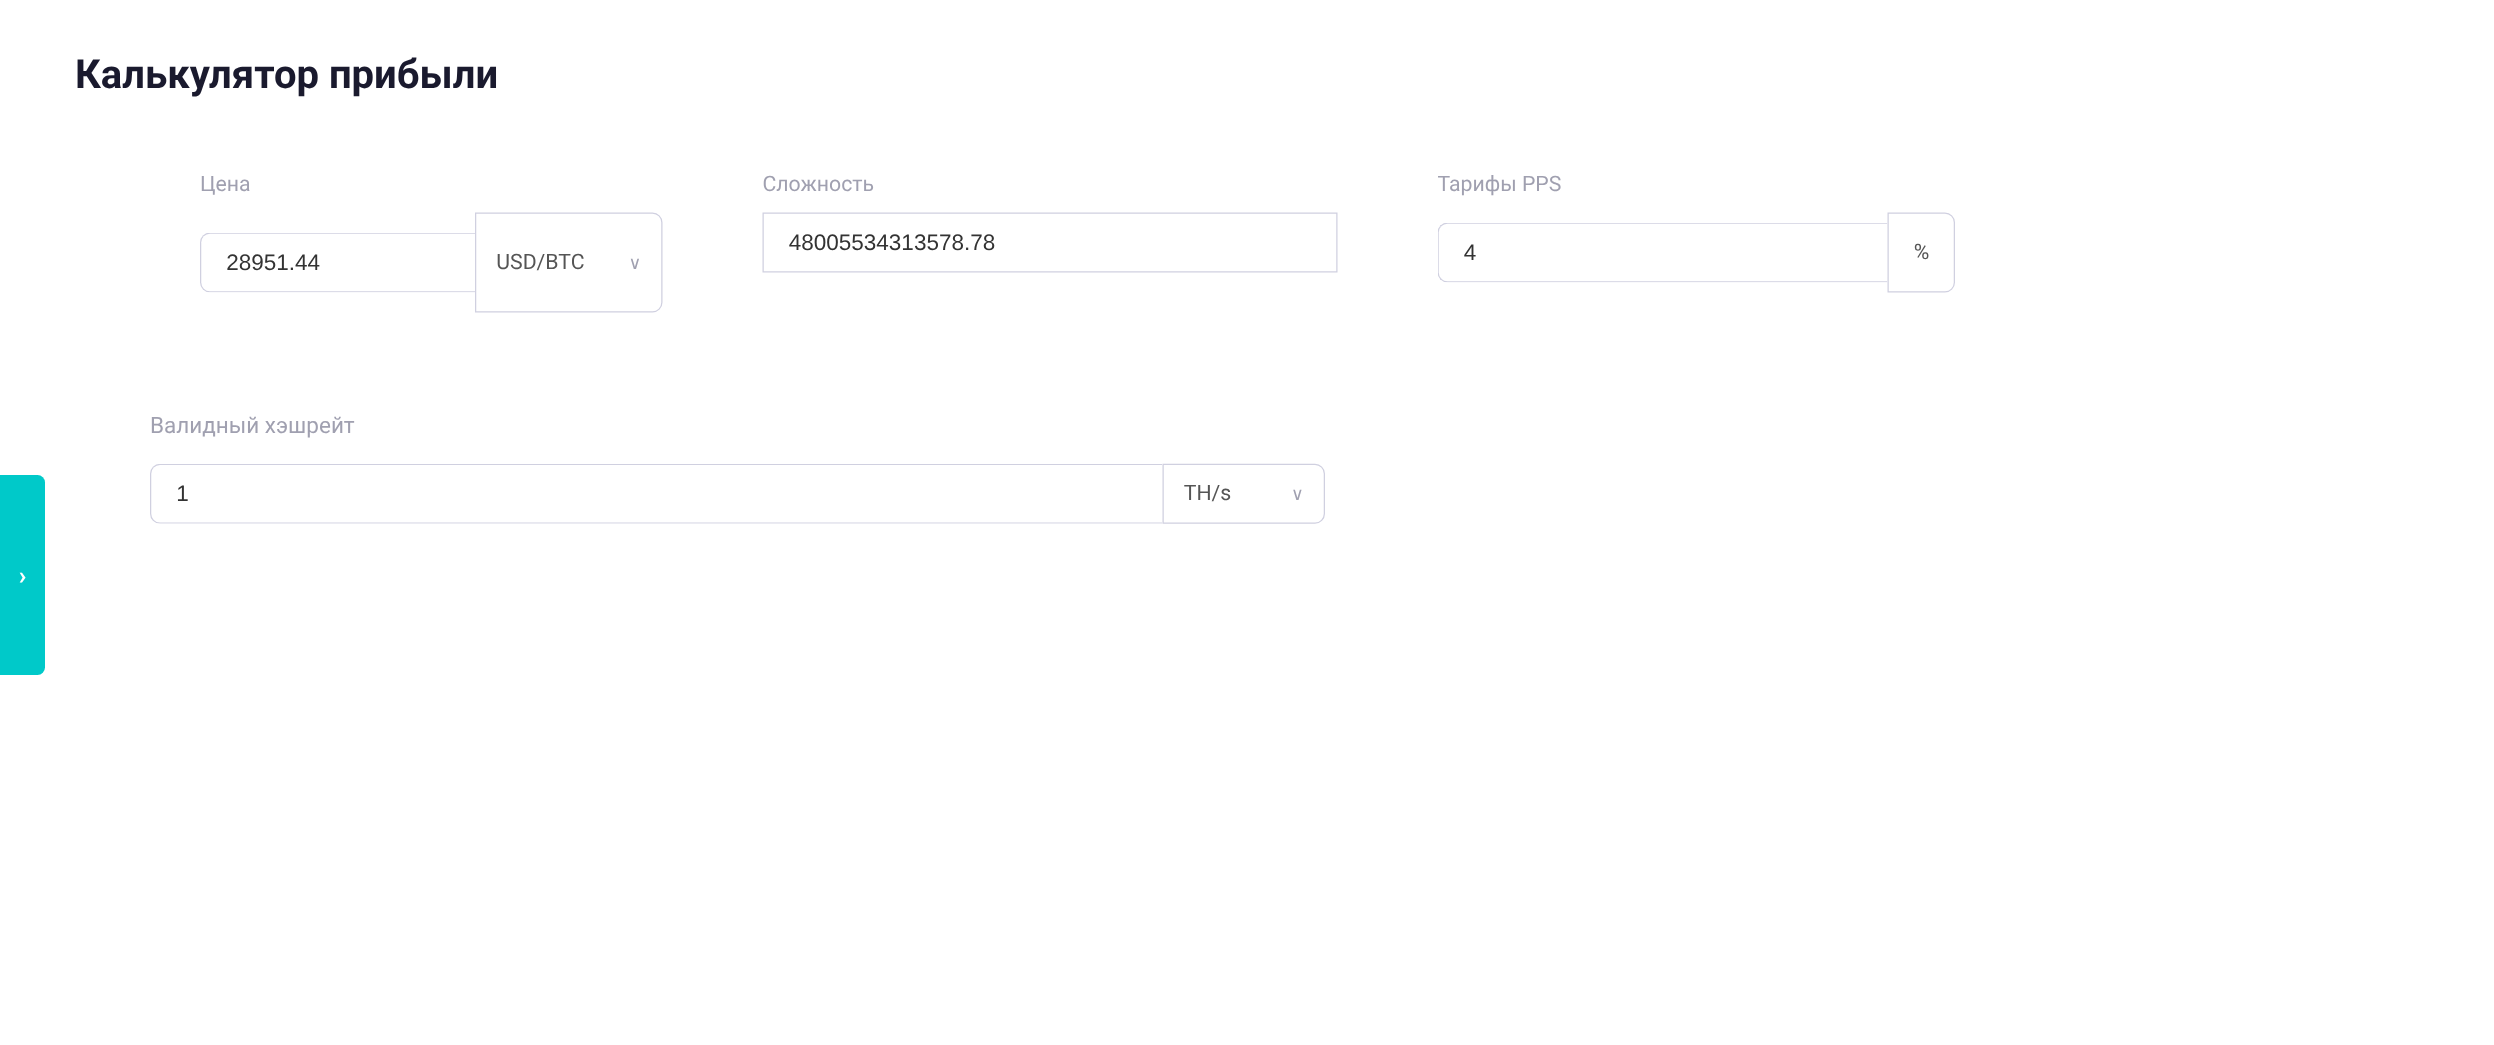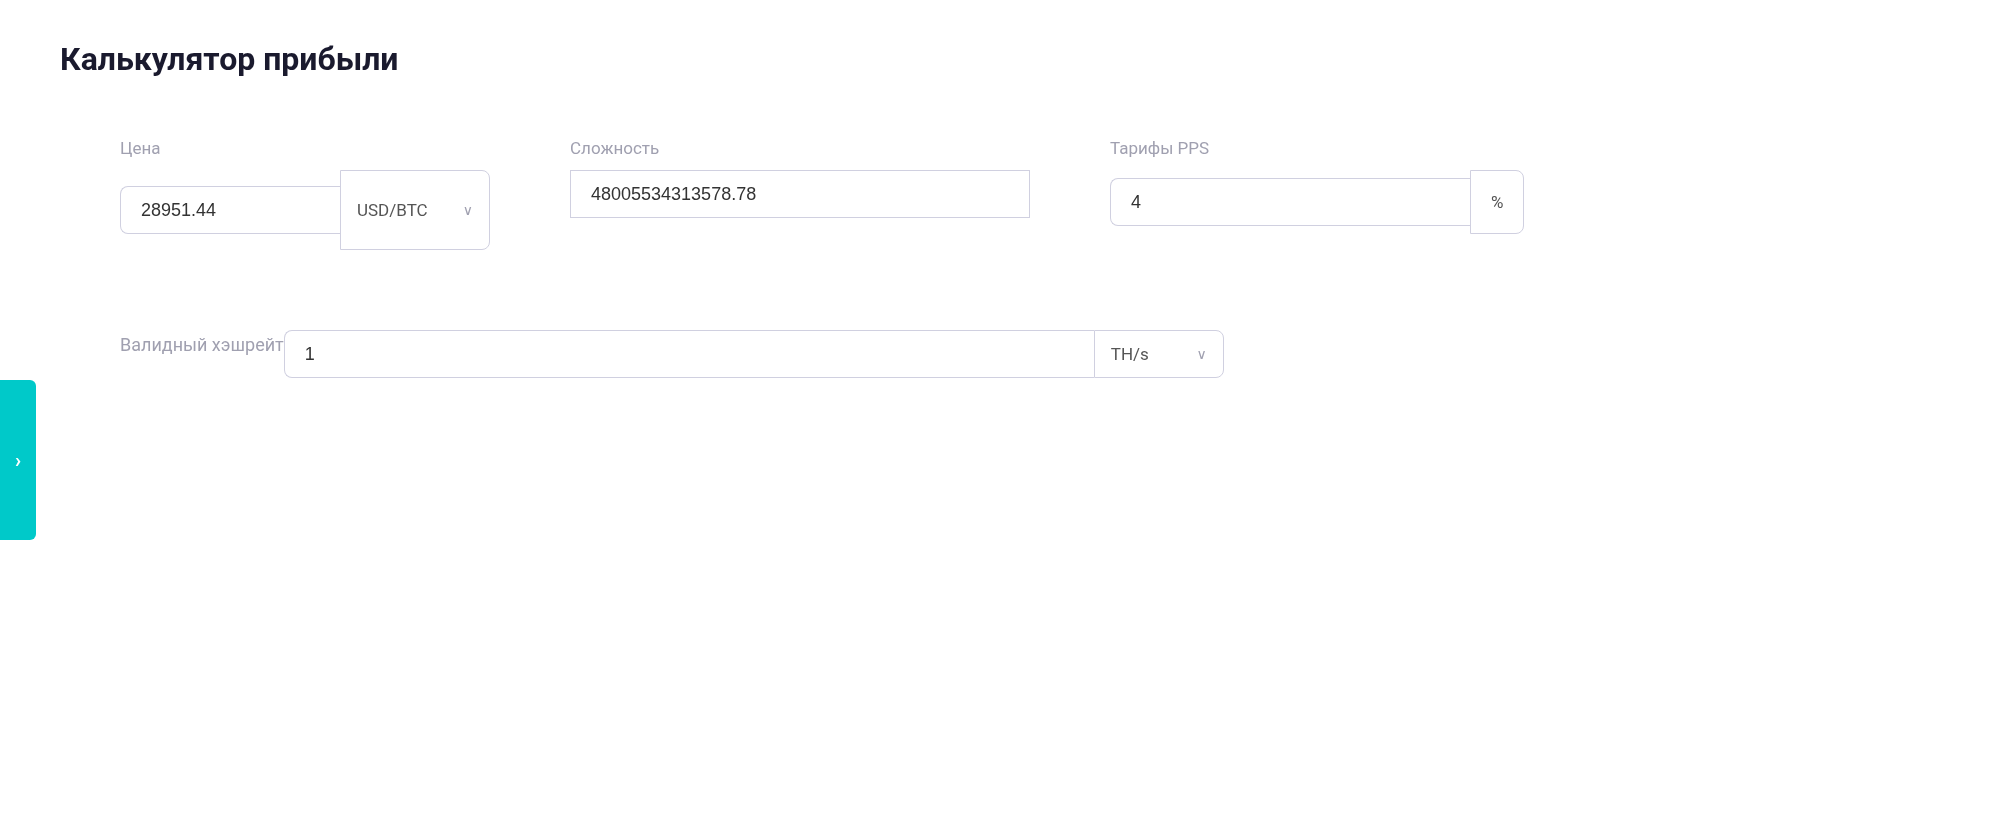--- a/index.html
+++ b/index.html
@@ -58,20 +58,21 @@
       display: flex;
       align-items: flex-start;
       gap: 0;
       margin-bottom: 60px;
     }
 
     .field-group {
       display: flex;
       flex-direction: column;
       gap: 12px;
+      margin-left: 40px;
     }
 
     .field-group-price {
       flex: 0 0 auto;
     }
 
     .field-group-complexity {
       flex: 0 0 auto;
       margin-left: 80px;
     }
@@ -152,22 +153,21 @@
       font-size: 17px;
       color: #555;
       background: #fff;
       height: 64px;
       display: flex;
       align-items: center;
     }
 
     .hashrate-section {
       display: flex;
-      flex-direction: row;
-      align-items: center;
+      flex-direction: column;
       margin-top: 80px;
     }
 
     .hashrate-label {
       font-size: 18px;
       color: #a0a0b0;
       margin-bottom: 20px;
     }
 
     .hashrate-input-row {

